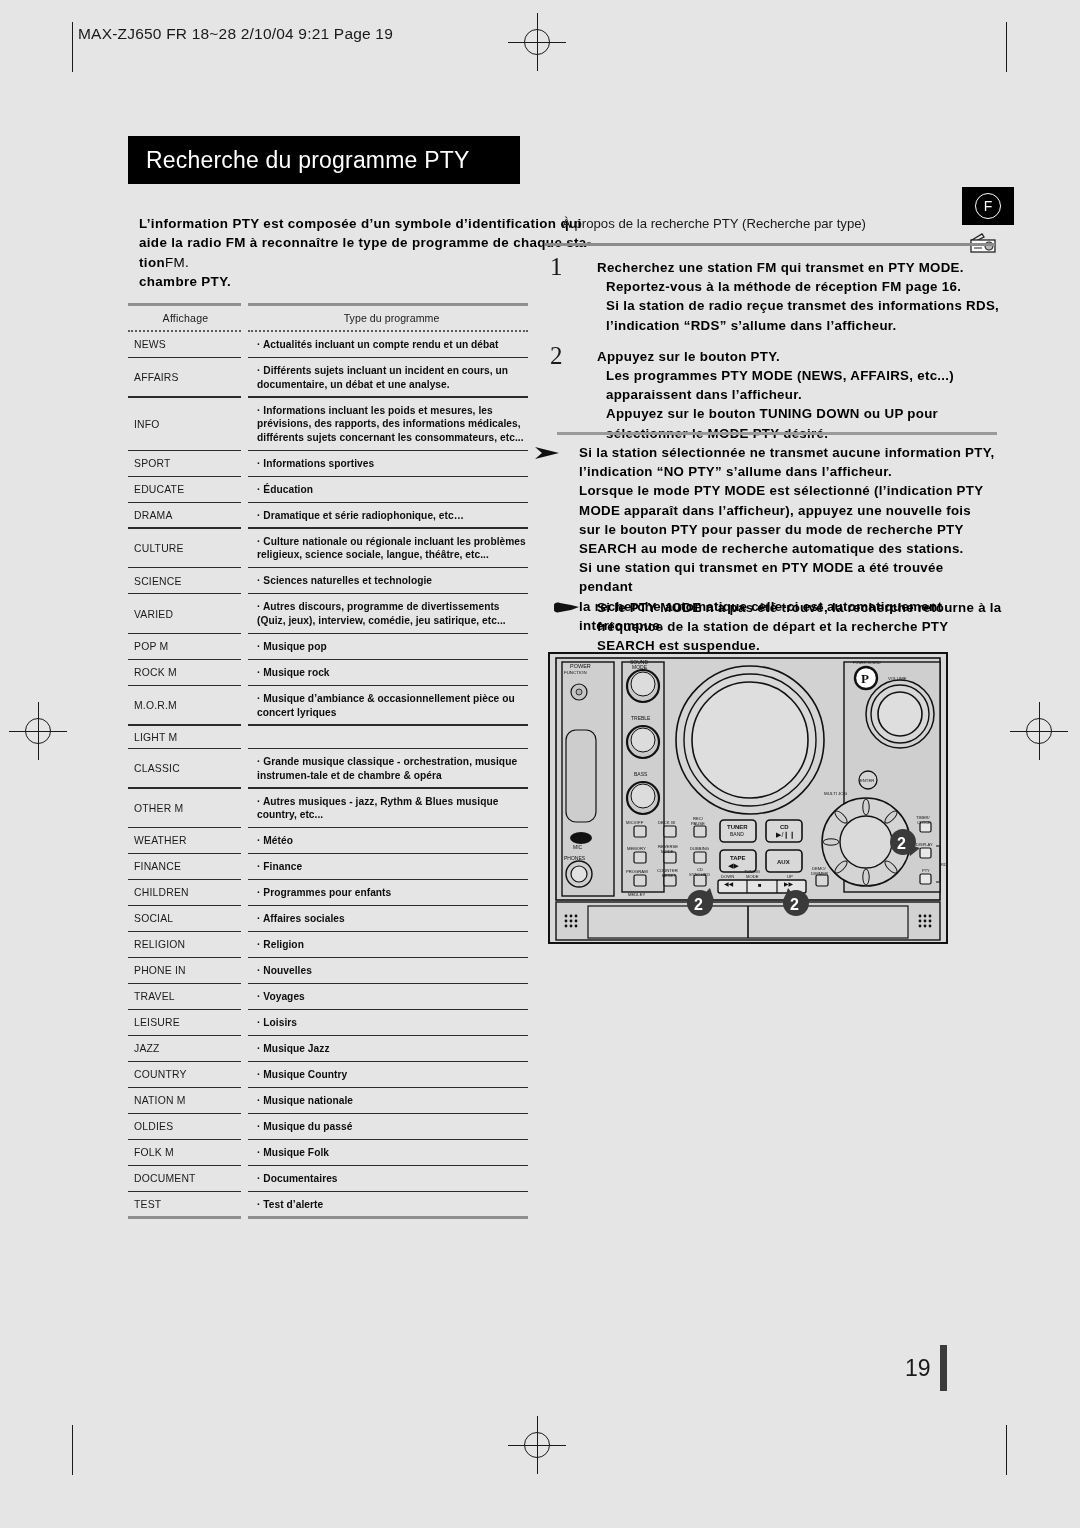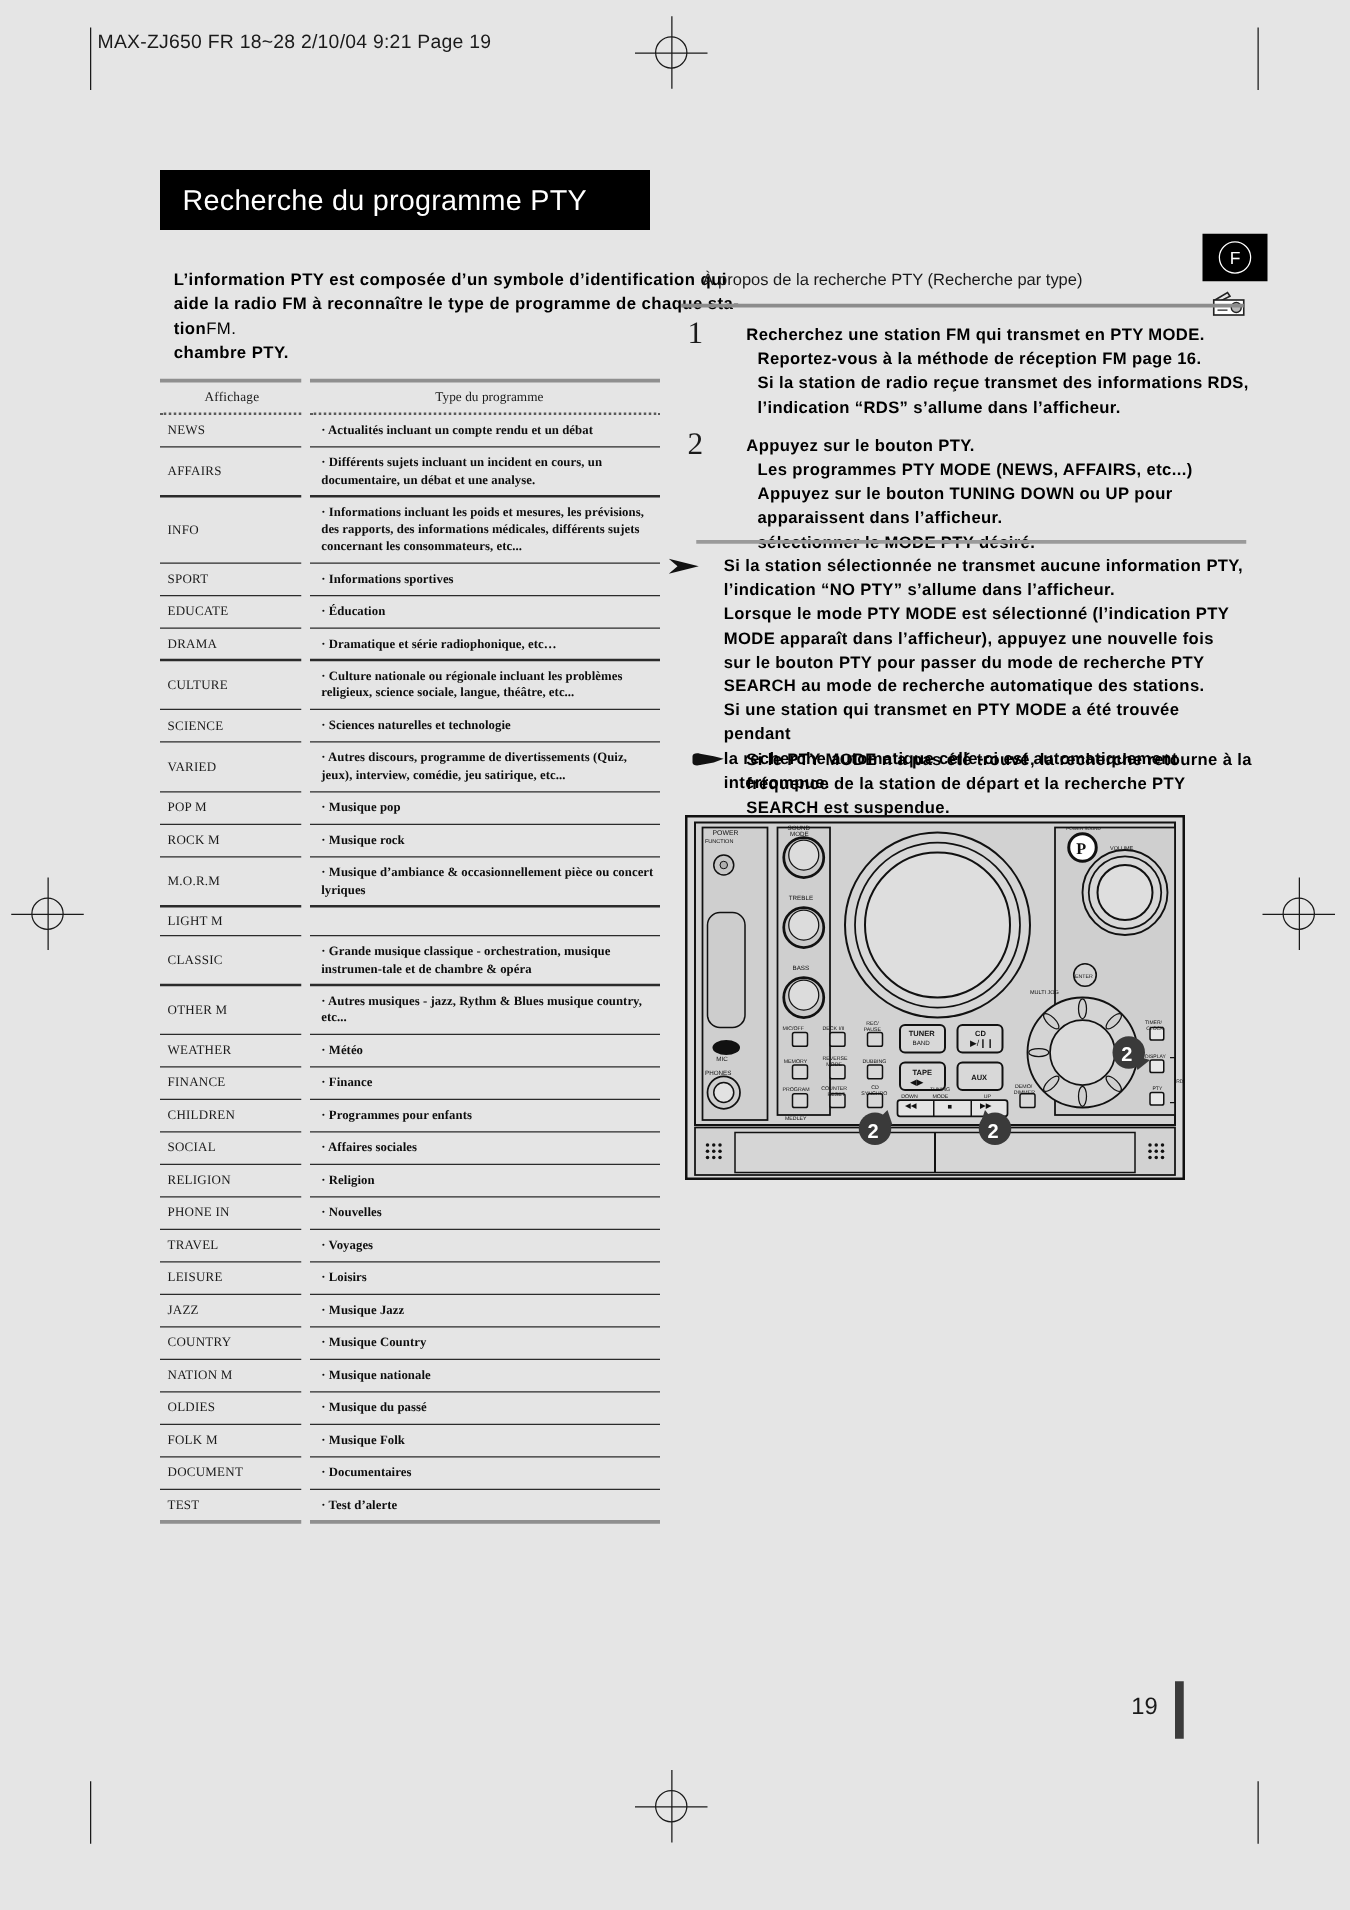--- a/index.html
+++ b/index.html
@@ -89,21 +89,21 @@
   }
 
   .note { position: absolute; width: 470px; }
   .note-body {
     margin-left: 52px; font-size: 13.3px; font-weight: bold; color: #000;
     line-height: 19.2px; letter-spacing: .3px;
   }
   .note-mark { position: absolute; left: 6px; top: 2px; }
 
   
-  .pty-table { position: absolute; left: 128px; top: 303px; width: 400px; font-family: Liberation Serif, serif; }
+  .pty-table { position: absolute; left: 128px; top: 303px; width: 400px; }
   .pty-row { display: flex; align-items: stretch; }
   .col-a {
     width: 113px; flex: 0 0 113px; padding: 6px 4px 5px 6px;
     font-size: 10.4px; color: #1a1a1a; display: flex; align-items: center;
     letter-spacing: .2px;
   }
   .col-b {
     flex: 1; padding: 6px 2px 5px 9px;
     font-size: 10.2px; font-weight: bold; color: #0d0d0d;
     line-height: 13.6px; letter-spacing: .05px;
@@ -122,21 +122,21 @@
     height: 0; background: none;
     border-top: 2px dotted #5a5a5a;
   }
 
   
   .device-wrap { position: absolute; left: 548px; top: 652px; width: 400px; height: 292px; }
 
   
   .page-no {
     position: absolute; left: 905px; top: 1355px;
-    font-size: 19px; color: #1a1a1a;
+    font-size: 23px; color: #1a1a1a;
   }
   .page-bar {
     position: absolute; left: 940px; top: 1345px; width: 7px; height: 46px;
     background: #3b3b3b;
   }
 </style>
 </head>
 <body>
 
 <div class="page">
@@ -214,22 +214,22 @@
         <span class="sub">Si la station de radio reçue transmet des informations RDS,</span>
         <span class="sub">l’indication “RDS” s’allume dans l’afficheur.</span>
       </div>
     </div>
 
     <div class="step" style="margin-top:12px;">
       <span class="step-num">2</span>
       <div class="step-body">
         <span>Appuyez sur le bouton PTY.</span>
         <span class="sub">Les programmes PTY MODE (NEWS, AFFAIRS, etc...)</span>
+        <span class="sub">apparaissent dans l’afficheur.</span>
         <span class="sub">Appuyez sur le bouton TUNING DOWN ou UP pour</span>
-        <span class="sub">apparaissent dans l’afficheur.</span>
         <span class="sub">sélectionner le MODE PTY désiré.</span>
       </div>
     </div>
   </div>
 
   <div class="mid-rule"></div>
 
   <div class="note" style="left:527px; top:443px;">
     <span class="note-mark">
       <svg width="30" height="16" viewBox="0 0 30 16">

